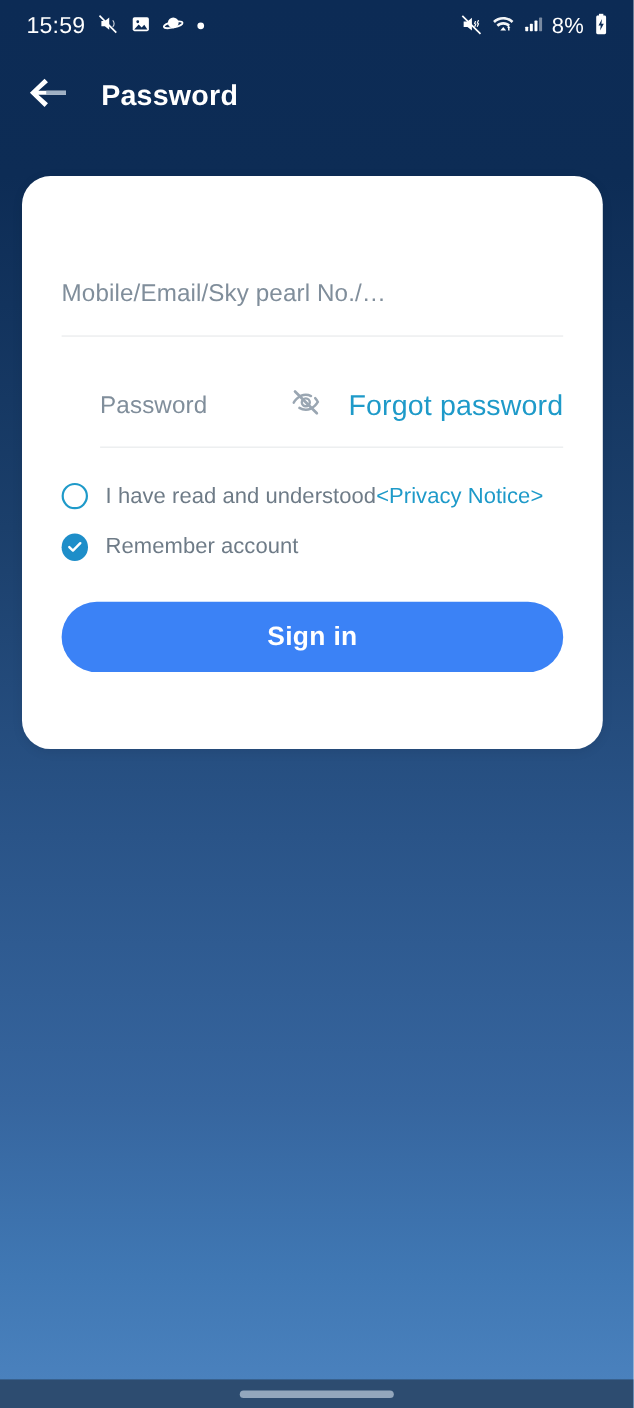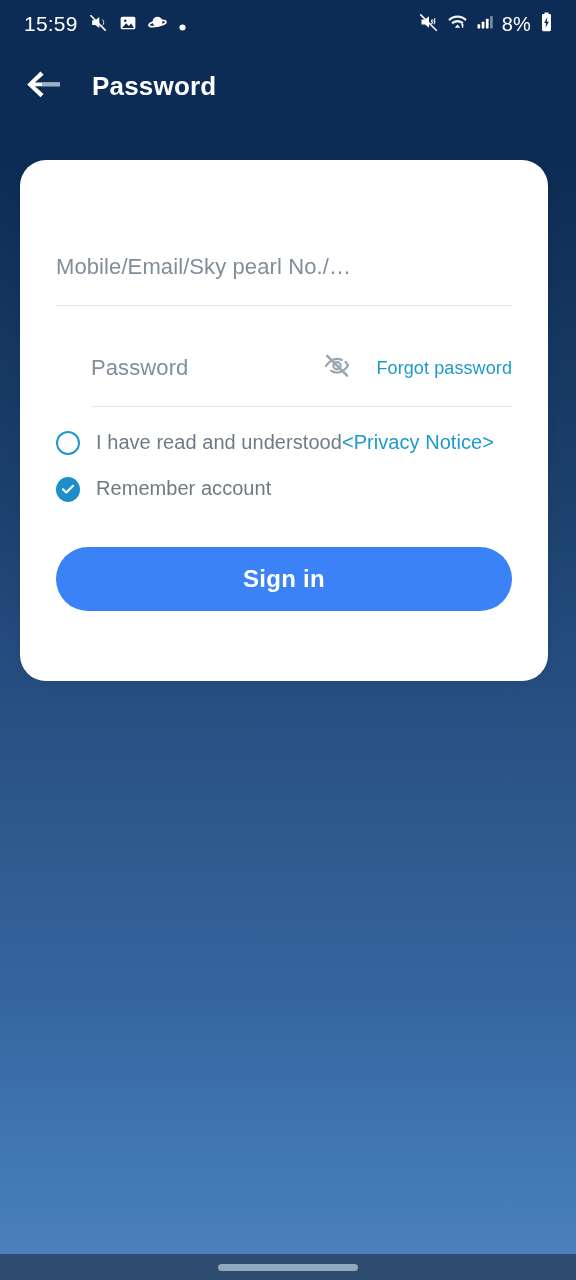--- a/index.html
+++ b/index.html
@@ -25,21 +25,21 @@
   .statusbar {
     height:48px;
     display:flex;
     align-items:center;
     justify-content:space-between;
     padding:0 22px 0 24px;
     color:#ffffff;
     position:relative;
     z-index:5;
   }
-  .sb-left { display:flex; align-items:flex-end; gap:11px; }
+  .sb-left { display:flex; align-items:center; gap:11px; }
   .sb-time { font-size:21px; letter-spacing:0.2px; font-weight:400; }
   .sb-right { display:flex; align-items:center; gap:8px; }
   .sb-pct { font-size:20px; letter-spacing:0.2px; }
   .sb-ico { display:block; }
 
   
   .header {
     height:76px;
     display:flex;
     align-items:center;
@@ -105,30 +105,31 @@
   .field-password { margin-top:39px;margin-left:35px; }
   .eye-btn {
     margin-left:auto;
     width:34px; height:34px;
     display:flex; align-items:center; justify-content:center;
     cursor:pointer;
   }
   .forgot-link {
     margin-left:22px;
     color:#1e9ac9;
-    font-size:18px;
+    font-size:26px;
     letter-spacing:0.1px;
     cursor:pointer;
     flex:0 0 auto;
   }
 
   
   .checks { margin-top:24px; }
   .check-row {
     display:flex;
+    align-items:center;
     height:40px;
     cursor:pointer;
   }
   .check-row + .check-row { margin-top:6px; }
   .cb {
     width:24px; height:24px;
     flex:0 0 auto;
     display:flex; align-items:center; justify-content:center;
   }
   .cb-off {

